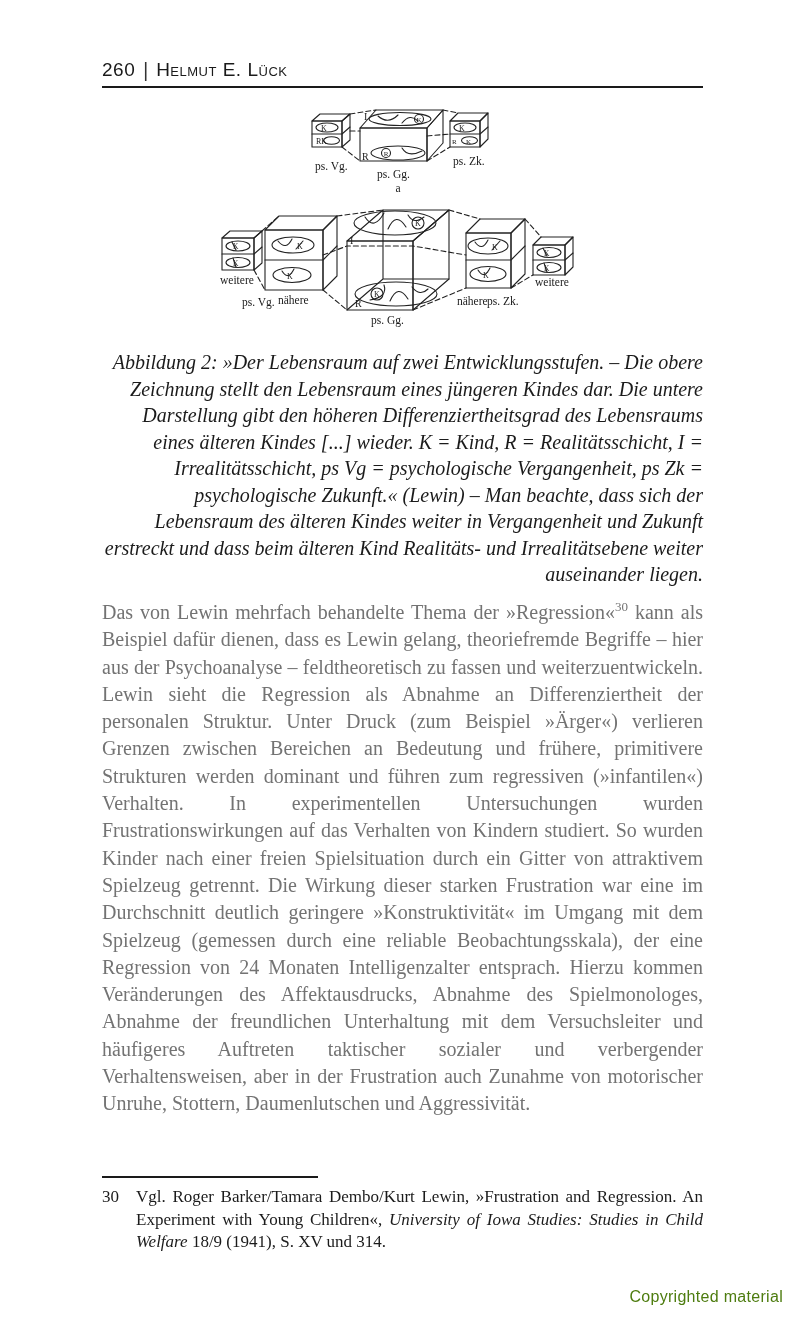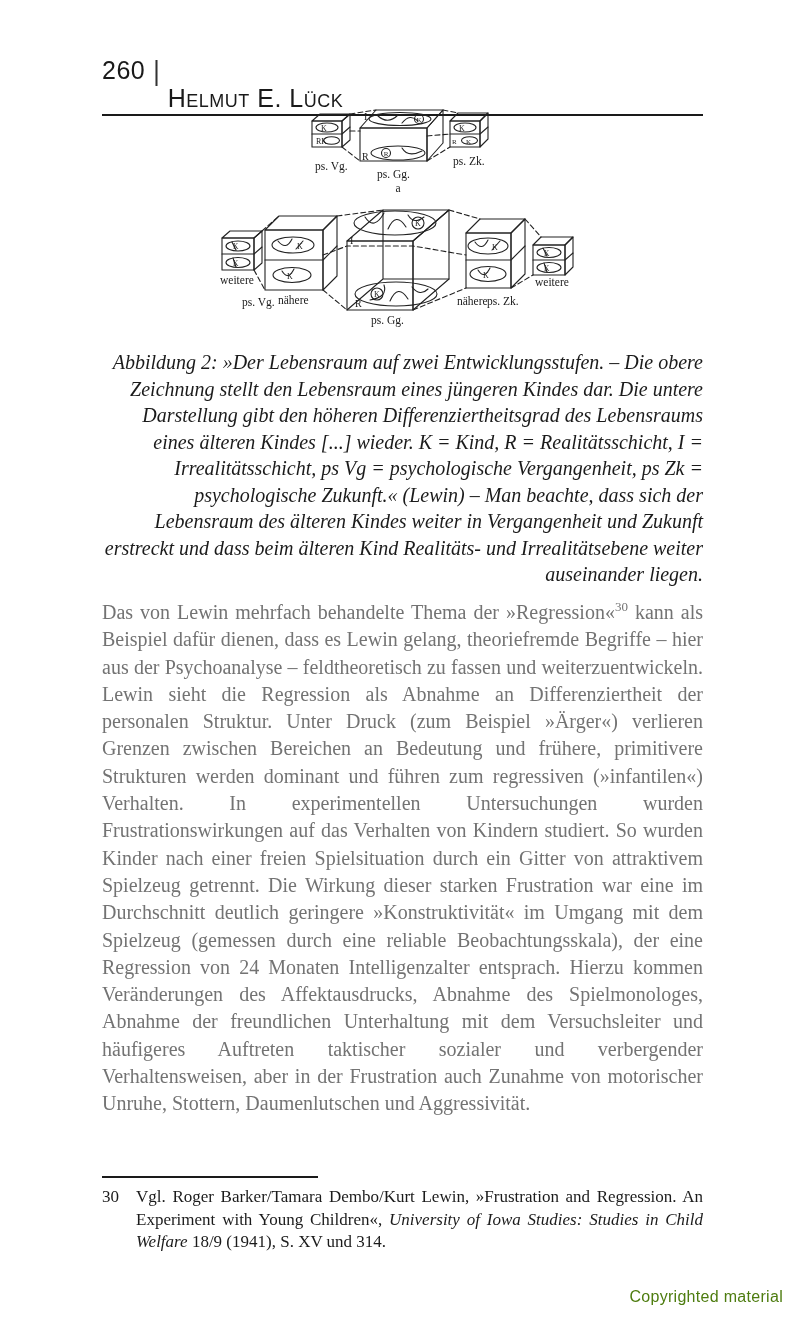--- a/index.html
+++ b/index.html
@@ -8,28 +8,28 @@
     width:800px;height:1333px;
     background:#ffffff;
     margin:0 auto;
     overflow:hidden;
     font-family:"Liberation Serif", serif;
     color:#1c1c1c;
   }
   .running-head{
     position:absolute;left:102px;top:59px;width:601px;
     font-family:"Liberation Sans", sans-serif;
-    font-size:25px;line-height:22px;color:#1a1a1a;
+    font-size:19px;line-height:22px;color:#1a1a1a;
     border-bottom:2px solid #1a1a1a;
     padding-bottom:5px;
-    display:flex;align-items:flex-start;
+    display:flex;align-items:center;
   }
   .running-head .pagenum{letter-spacing:0.5px;}
   .running-head .sep{margin:0 8px;font-weight:300;color:#333;transform:scaleY(1.1);}
-  .running-head .author{font-variant:small-caps;letter-spacing:0.5px;margin-top:28px;}
+  .running-head .author{font-variant:small-caps;letter-spacing:0.5px;}
   .figure-wrap{position:absolute;left:170px;top:103px;width:460px;height:245px;}
   .figure-wrap svg{display:block;}
   .figtext{font-family:"Liberation Serif", serif;}
   .caption{
     position:absolute;left:102px;top:349px;width:601px;
     font-style:italic;font-size:20px;line-height:26.5px;
     text-align:right;color:#1b1b1b;
   }
   .bodytext{
     position:absolute;left:102px;top:599px;width:601px;

